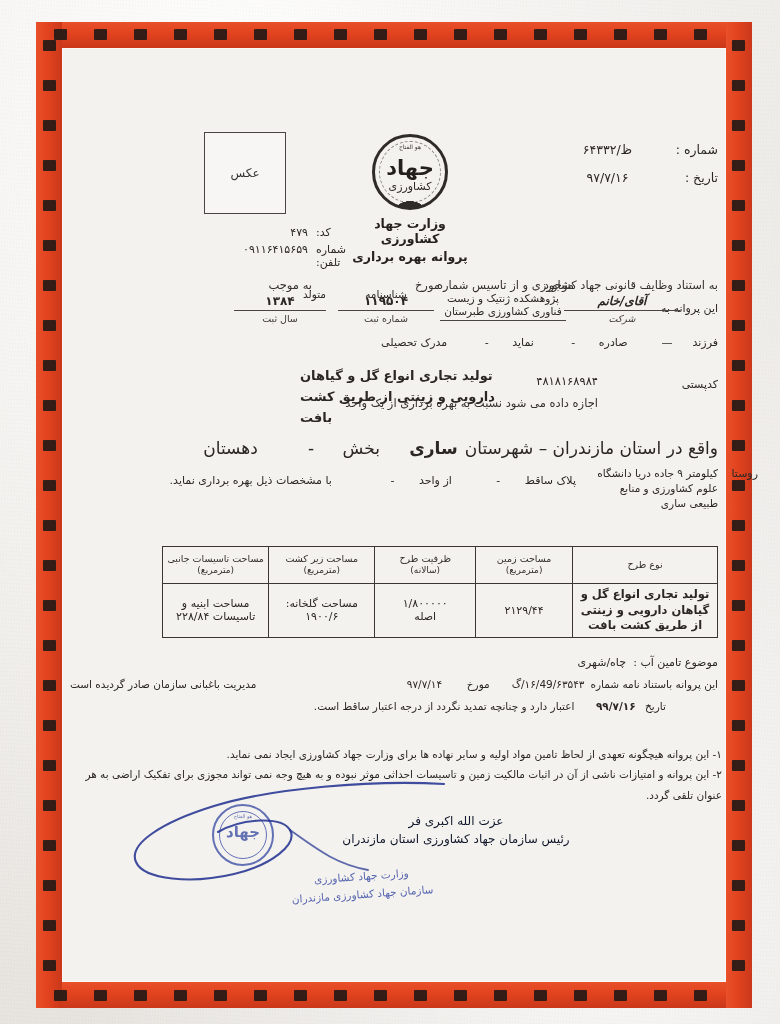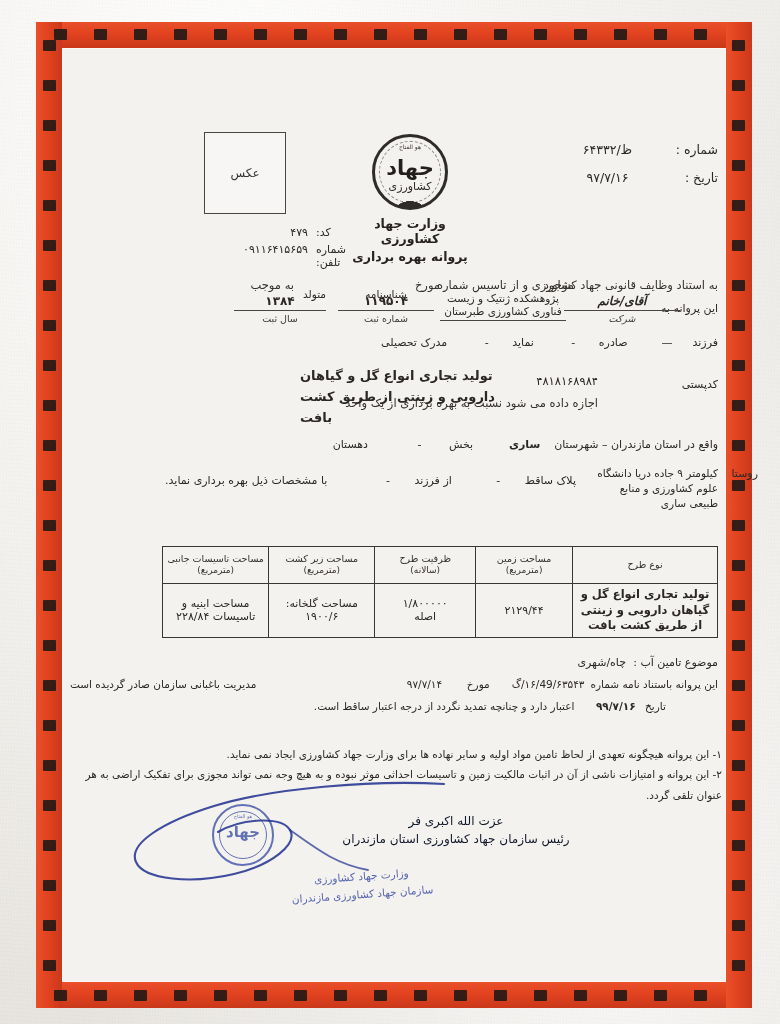--- a/index.html
+++ b/index.html
@@ -75,36 +75,36 @@
   .contact{position:absolute;left:118px;top:180px;width:180px;font-size:11px;}
   .contact .line{display:flex;justify-content:flex-start;gap:8px;margin-bottom:4px;direction:rtl;}
   .contact .ck{width:44px;text-align:left;}
   .contact .cv{letter-spacing:.4px;}
 
   
   .body{position:absolute;left:0;right:0;top:232px;}
   .l1-a{position:absolute;right:8px;top:0;}
   .l1-b{position:absolute;right:152px;top:0;}
   .l1-c{position:absolute;right:286px;top:0;}
-  .l1-d{position:absolute;right:432px;top:0;}
+  .l1-d{position:absolute;right:414px;top:0;}
 
   .fieldline{position:absolute;text-align:center;}
   .fieldline .v{font-size:12px;font-weight:bold;display:block;padding-bottom:2px;border-bottom:1px solid #4a4542;min-width:84px;}
   .fieldline .k{font-size:9.5px;display:block;padding-top:2px;color:#3a3632;}
   .fieldline .v.two{font-weight:normal;font-size:10.5px;line-height:1.25;}
 
   .r2{position:absolute;right:8px;top:58px;font-size:11px;}
   .r2 .seg{display:inline-block;margin-left:14px;}
   .r2 .und{display:inline-block;min-width:44px;text-align:center;}
 
   .permit-title{position:absolute;right:8px;top:100px;font-size:11px;}
   .act{position:absolute;right:230px;top:88px;width:196px;text-align:left;font-size:13px;font-weight:bold;line-height:1.6;}
   .natcode{position:absolute;right:128px;top:96px;font-size:11.5px;letter-spacing:1px;}
 
-  .loc{position:absolute;right:8px;top:160px;font-size:11px;margin-left:44px;}
+  .loc{position:absolute;right:8px;top:160px;font-size:17px;margin-left:44px;}
   .loc .seg{display:inline-block;}
   .loc .und{display:inline-block;min-width:52px;text-align:center;}
 
   .addr{position:absolute;right:8px;top:188px;width:128px;font-size:10.5px;line-height:1.45;text-align:right;}
   .addr .tag{position:absolute;right:-40px;top:0;font-size:11px;}
   .loc2{position:absolute;right:150px;top:196px;font-size:11px;}
   .loc2 .und{display:inline-block;min-width:46px;text-align:center;}
 
   
   .tbl{position:absolute;right:8px;top:268px;width:556px;border-collapse:collapse;direction:rtl;}
@@ -346,21 +346,21 @@
       </div>
 
       <div class="addr">
         <span class="tag">روستا</span>
         <span>کیلومتر ۹ جاده دریا دانشگاه علوم کشاورزی و منابع طبیعی ساری</span>
       </div>
 
       <div class="loc2">
         <span>پلاک ساقط</span>
         <span class="und">-</span>
-        <span style="margin-right:20px;">از فرزند</span>
+        <span style="margin-right:20px;">از واحد</span>
         <span class="und">-</span>
         <span style="margin-right:34px;">با مشخصات ذیل بهره برداری نماید.</span>
       </div>
 
       <table class="tbl">
         <thead>
           <tr>
             <th style="width:148px;">
               <span>نوع طرح</span>
             </th>

